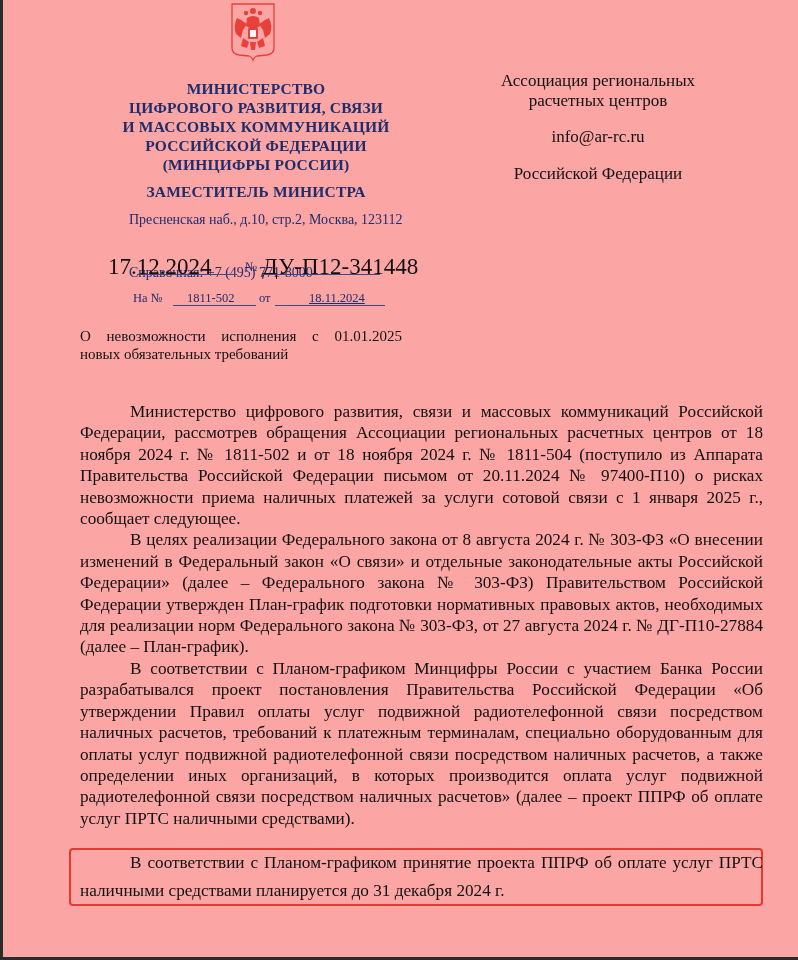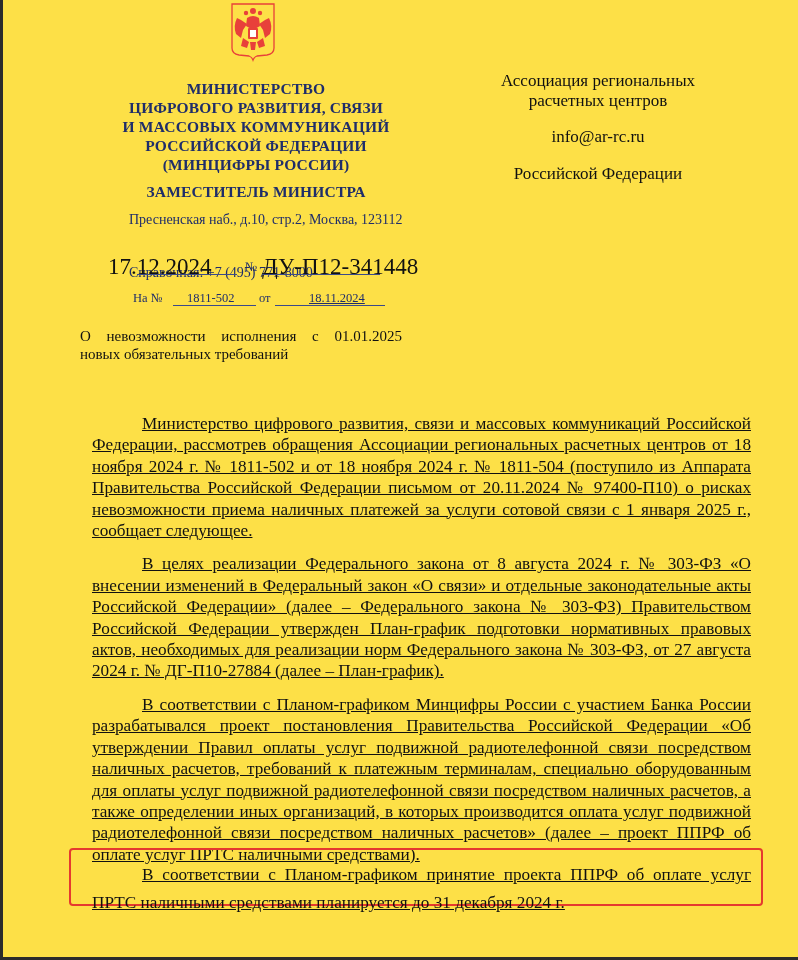--- a/index.html
+++ b/index.html
@@ -4,21 +4,21 @@
 <style>
   html, body { margin: 0; padding: 0; }
   body {
     width: 798px; height: 960px; overflow: hidden;
     background: #2b2b2b;
     position: relative;
     font-family: "Liberation Serif", "DejaVu Serif", serif;
   }
   .page {
     position: absolute; left: 3px; top: 0; width: 795px; height: 957px;
-    background: #fde047;
+    background: #fca5a5;
   }
   .blue { color: #1f2d6a; }
   .emblem {
     position: absolute; left: 226px; top: 2px; width: 48px; height: 60px;
   }
   .hdr {
     position: absolute; left: 108px; width: 290px; text-align: center;
     font-weight: bold; font-size: 15.5px; line-height: 19px; letter-spacing: 0.2px;
   }
   .addr {
@@ -36,21 +36,21 @@
   .smallblue { position: absolute; font-size: 12.5px; }
   .subject {
     position: absolute; left: 77px; width: 322px; font-size: 15px; line-height: 18px;
     color: #111; text-align: justify; text-align-last: left;
   }
   .subject .l1 { text-align: justify; text-align-last: justify; display: block; }
   .body-text {
     position: absolute; left: 77px; width: 683px;
     font-size: 17.2px; line-height: 21.4px; color: #111;
   }
-  .para { margin: 12px; text-indent: 50px; text-align: justify; text-decoration: underline; }
+  .para { margin: 0; text-indent: 50px; text-align: justify; }
   .highlight {
     position: absolute; left: 66px; top: 848px; width: 694px; height: 58px;
     border: 2.5px solid #e53a2f; border-radius: 4px; box-sizing: border-box;
   }
   .hl-text {
     position: absolute; left: 77px; top: 849px; width: 683px;
     font-size: 17.2px; line-height: 28px; color: #111;
   }
 </style>
 </head>

